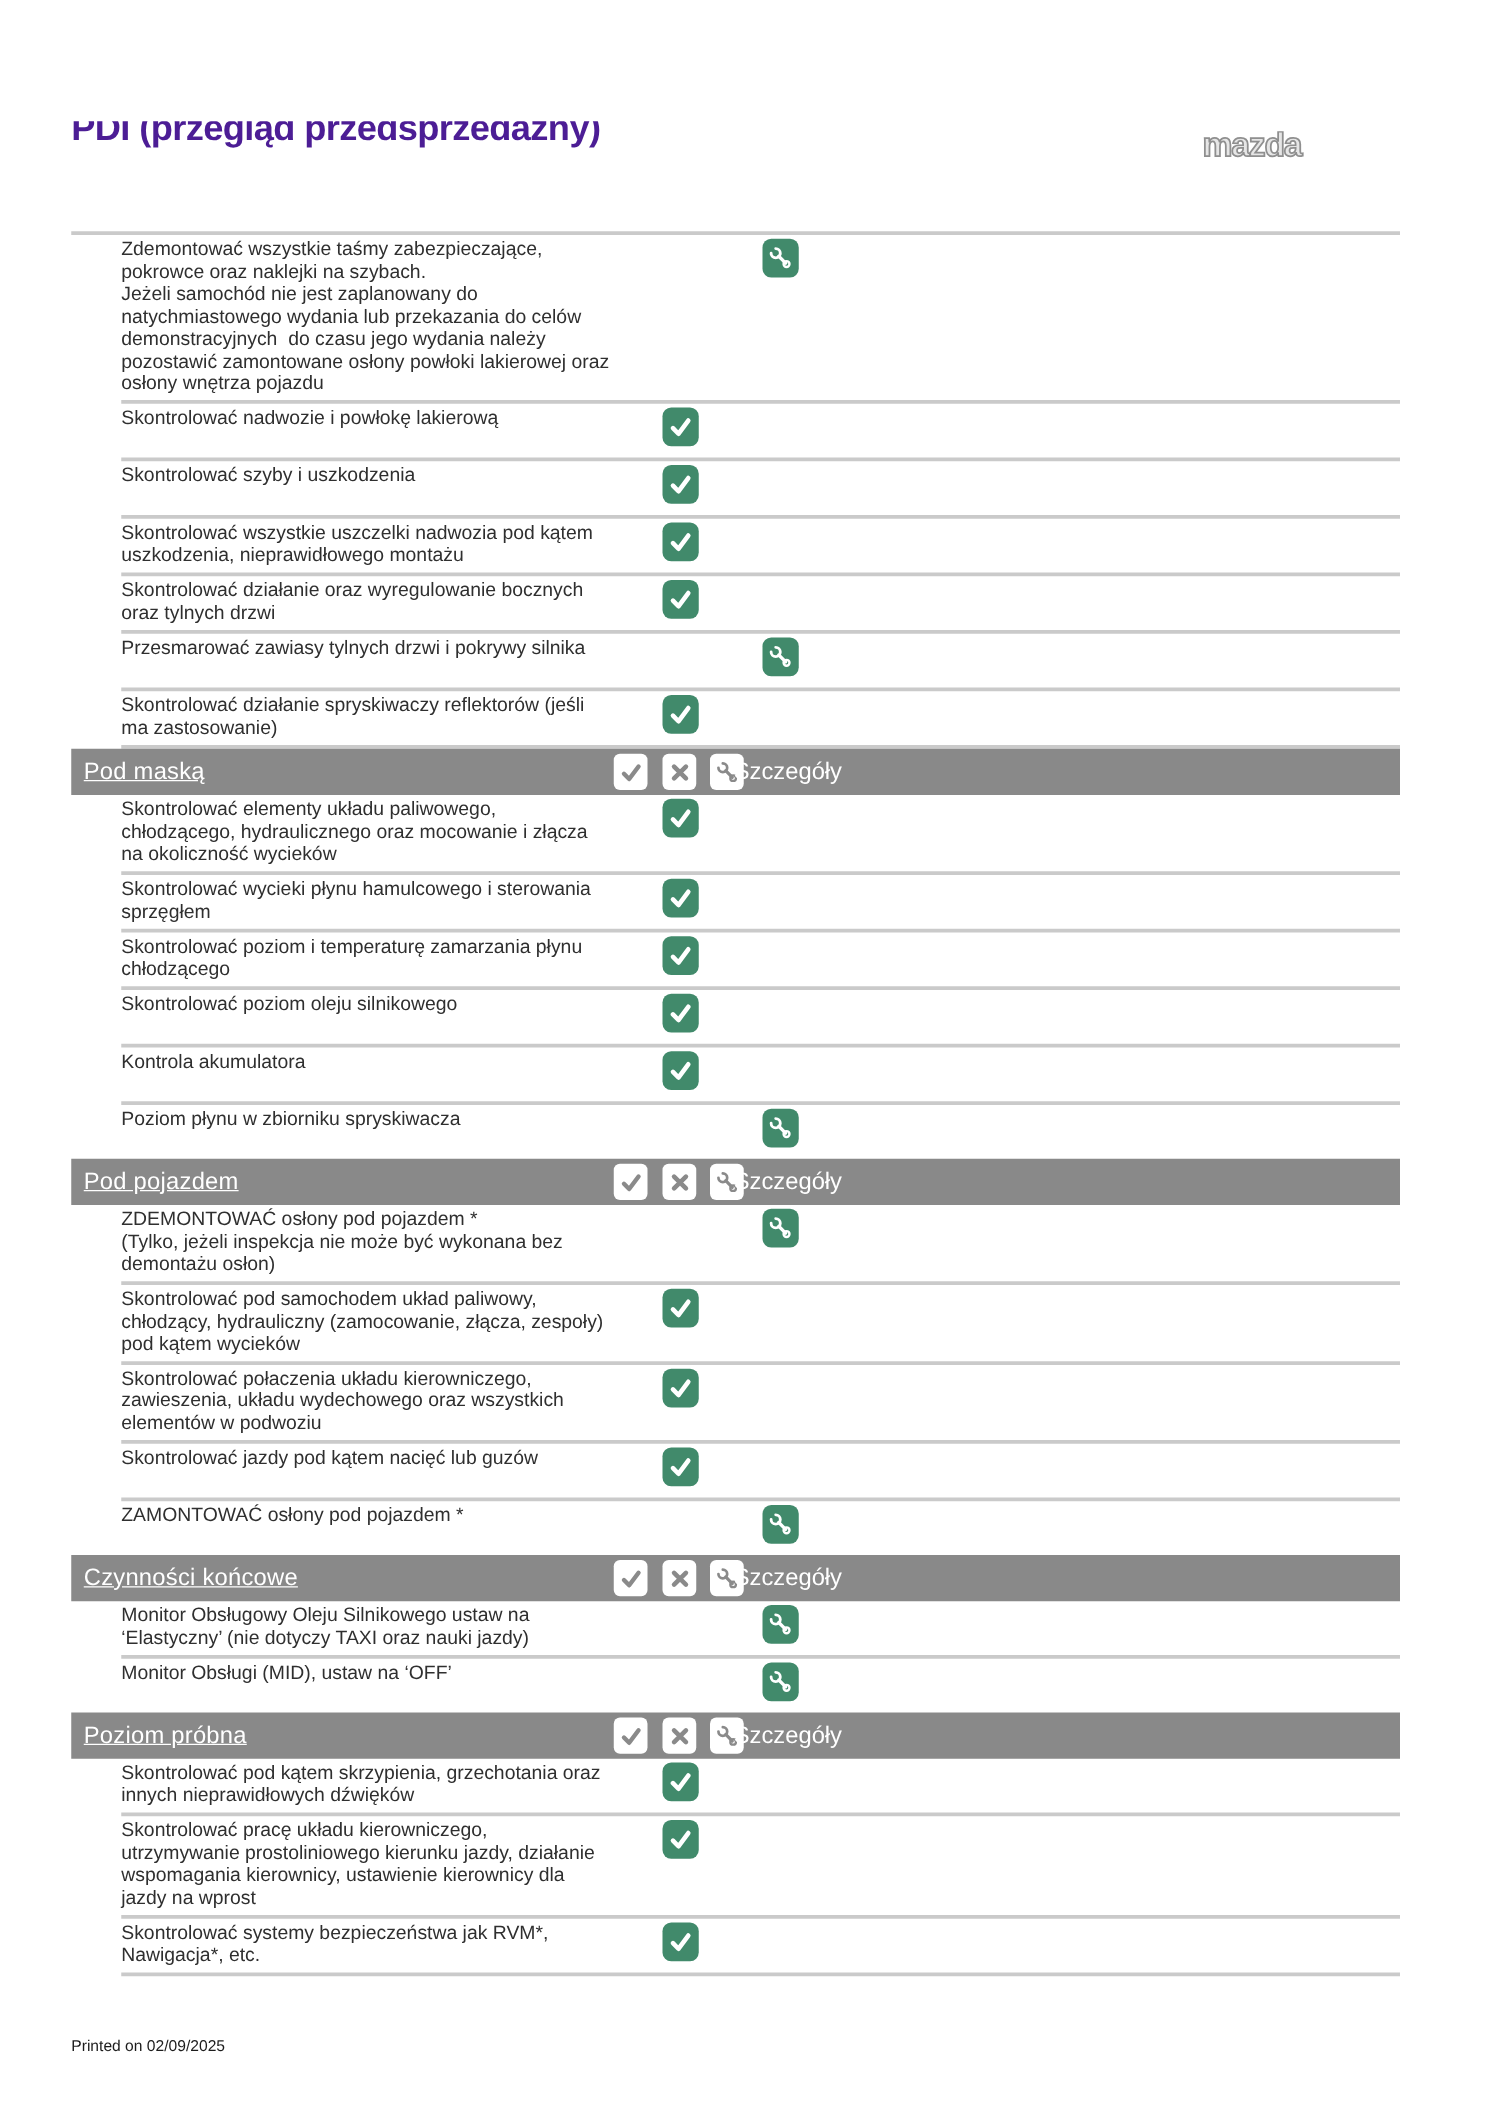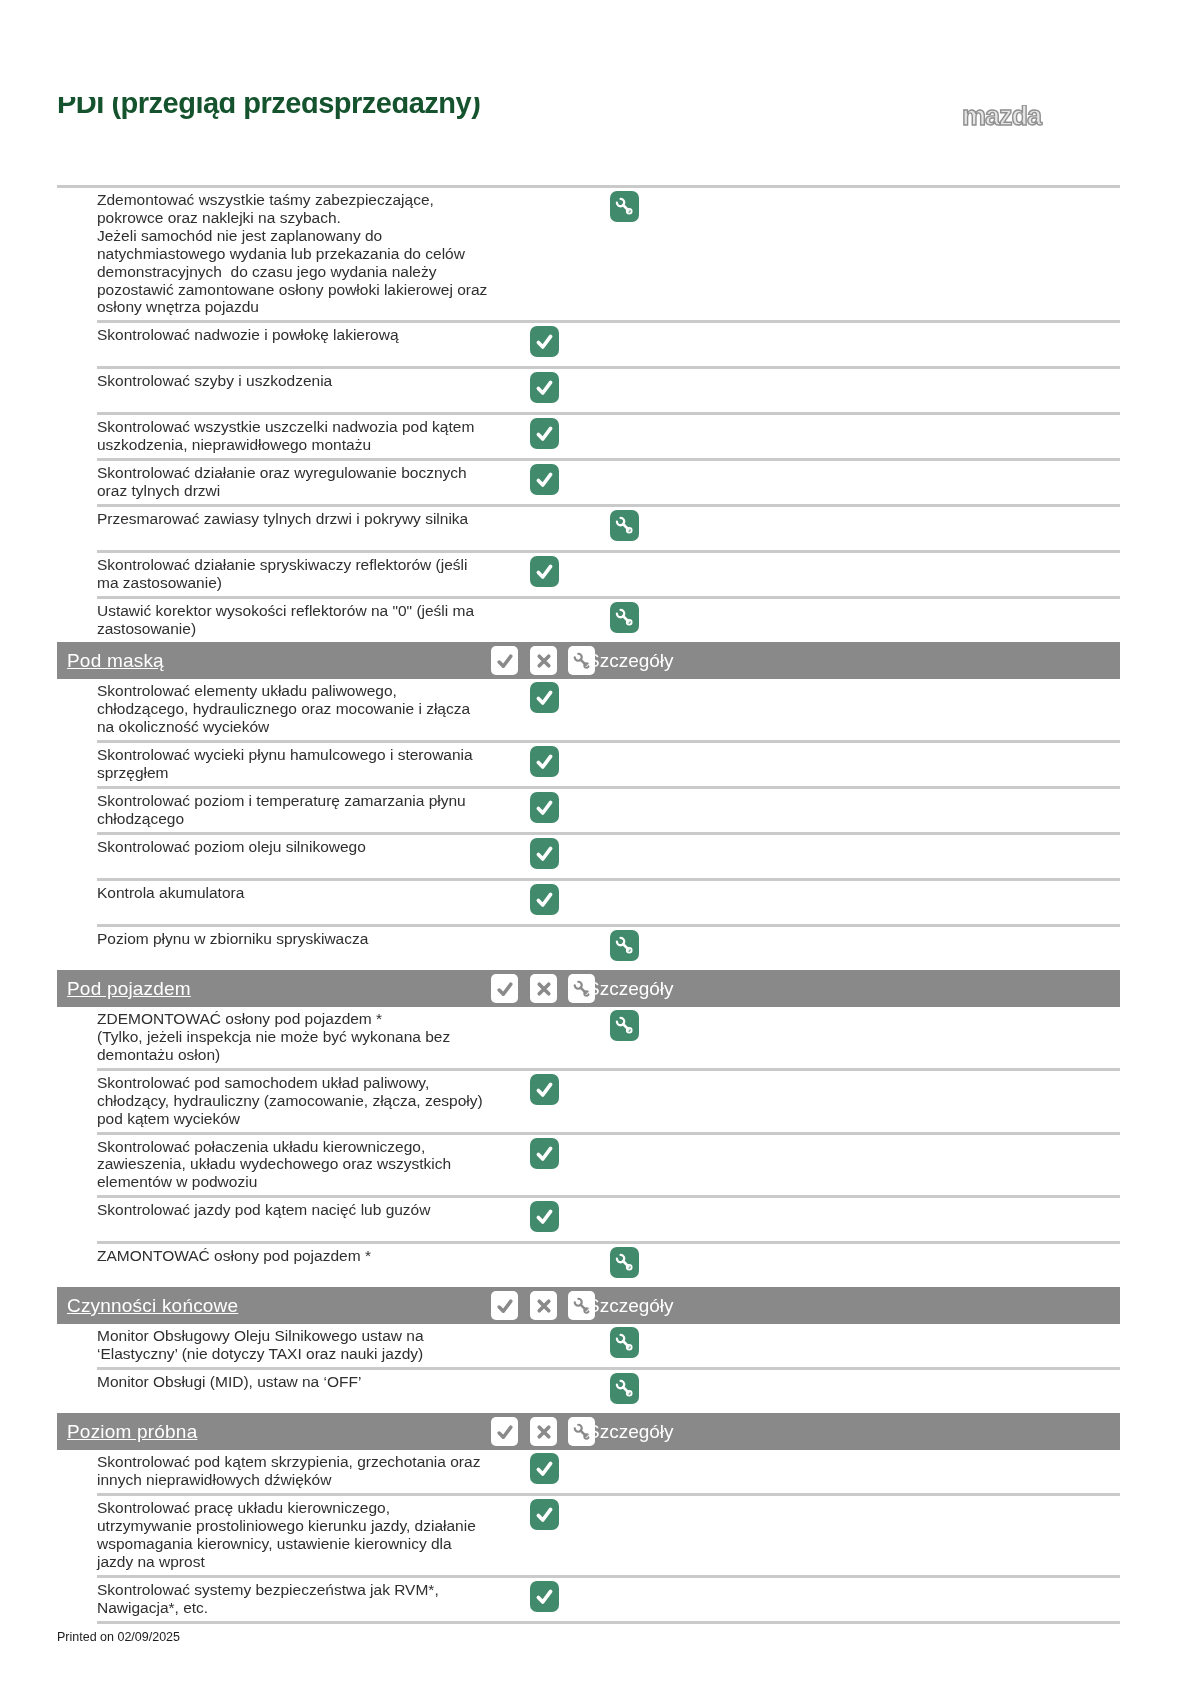--- a/index.html
+++ b/index.html
@@ -16,21 +16,21 @@
     position:absolute;
     left:57px; top:97px;
     width:760px; height:31px;
     overflow:hidden;
   }
   .title-clip h1{
     margin:-15px 0 0 0;
     font-size:29px;
     line-height:42px;
     font-weight:700;
-    color:#14532d;
+    color:#4c1d95;
     letter-spacing:-0.5px;
     white-space:nowrap;
   }
   .logo-clip{
     position:absolute;
     left:960px; top:105px;
     width:110px; height:27px;
     overflow:hidden;
   }
   .logo-clip svg{margin-top:-5px;display:block;}
@@ -203,32 +203,20 @@
       <div class="row">
     <span class="row-text">Skontrolować działanie spryskiwaczy reflektorów (jeśli
 ma zastosowanie)</span>
     <span class="icon icon-green pos-check">
       <svg viewBox="0 0 24 24">
             <path d="M5 13.2 L10 18.3 L19 6.2" fill="none" stroke="#ffffff" stroke-width="4.2" stroke-linecap="round" stroke-linejoin="round"></path>
           </svg>
     </span>
 
   </div>
-      <div class="row no-divider">
-    <span class="row-text">Ustawić korektor wysokości reflektorów na "0" (jeśli ma
-zastosowanie)</span>
-
-    <span class="icon icon-green pos-wrench">
-      <svg viewBox="0 0 24 24">
-        <path d="M 7.5 3.3 A 4.2 4.2 0 1 1 3.3 7.5" fill="none" stroke="#ffffff" stroke-width="2.6" stroke-linecap="round"></path>
-        <path d="M10.3 10.3 L16.6 16.6" fill="none" stroke="#ffffff" stroke-width="3" stroke-linecap="round"></path>
-        <circle cx="17.4" cy="17.4" r="2.7" fill="none" stroke="#ffffff" stroke-width="2.2"></circle>
-      </svg>
-    </span>
-  </div>
       <div class="section-bar">
     <span class="section-title">Pod maską</span>
     <span class="icon icon-white hpos-check">
       <svg viewBox="0 0 24 24">
             <path d="M5 13.2 L10 18.3 L19 6.2" fill="none" stroke="#8a8a8a" stroke-width="4.2" stroke-linecap="round" stroke-linejoin="round"></path>
           </svg>
     </span>
     <span class="icon icon-white hpos-x">
       <svg viewBox="0 0 24 24">
             <path d="M6.3 6.3 L17.7 17.7 M17.7 6.3 L6.3 17.7" fill="none" stroke="#8a8a8a" stroke-width="4.4" stroke-linecap="round"></path>

